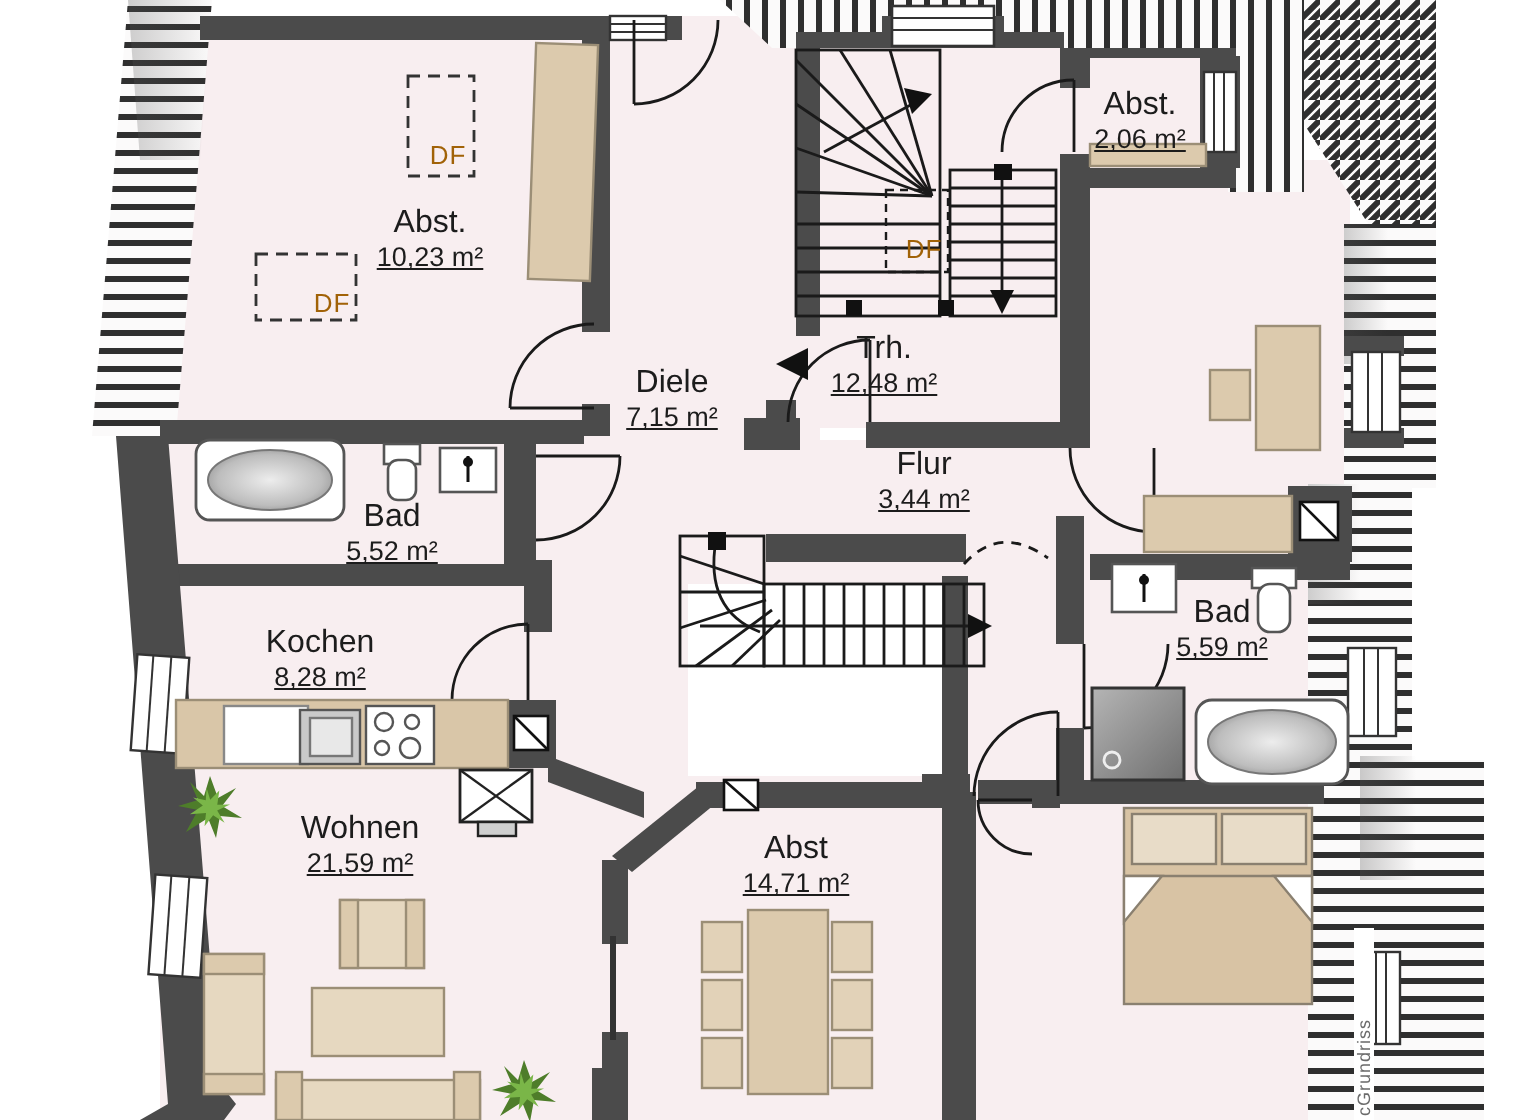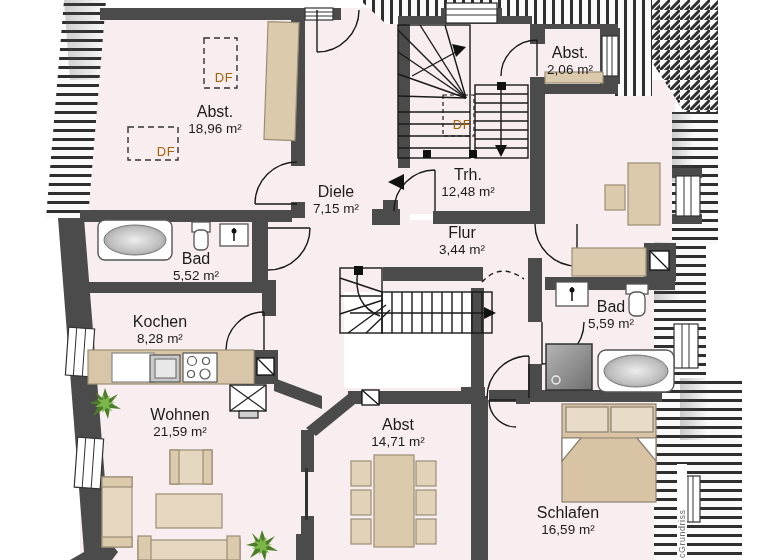--- a/index.html
+++ b/index.html
@@ -2,21 +2,21 @@
 <html><head>
 <meta charset="utf-8">
 <style>
   html,body{margin:0;padding:0;background:#fff;}
   .plan{position:relative;width:768px;height:560px;background:#fff;overflow:hidden;
         font-family:"Liberation Sans",sans-serif;}
   .plan svg{position:absolute;left:0;top:0;z-index:1;}
   .room-label{position:absolute;z-index:2;text-align:center;color:#1c1c1c;
               transform:translateX(-50%);line-height:1.15;white-space:nowrap;}
   .room-label .rname{font-size:16px;}
-  .room-label .rarea{font-size:13.5px;}
+  .room-label .rarea{font-size:13.5px;text-decoration:underline;}
   .df-label{position:absolute;z-index:2;font-size:13px;color:#a16207;transform:translateX(-50%);
             letter-spacing:.5px;white-space:nowrap;}
   .watermark{position:absolute;z-index:3;left:677px;top:560px;width:92px;
              transform:rotate(-90deg);transform-origin:0 0;
              font-size:9px;color:#6b6b6b;background:#fff;padding:0 2px;letter-spacing:.5px;}
 </style>
 </head>
 <body>
 
 <div class="plan">
@@ -396,27 +396,27 @@
     <rect x="128" y="127" width="50" height="33"></rect>
   </g>
 
   <use href="#plantStar" x="105" y="404"></use>
   <use href="#plantStar" x="262" y="546"></use>
   <polygon points="404,174 404,190 388,182" fill="#111"></polygon>
 </svg>
 
   <div class="room-label" style="left:215px;top:103px">
     <div class="rname">Abst.</div>
-    <div class="rarea">18,96 m²</div>
+    <div class="rarea">10,23 m²</div>
   </div>
   <div class="room-label" style="left:336px;top:183px">
     <div class="rname">Diele</div>
     <div class="rarea">7,15 m²</div>
   </div>
-  <div class="room-label" style="left:468px;top:166px">
+  <div class="room-label" style="left:442px;top:166px">
     <div class="rname">Trh.</div>
     <div class="rarea">12,48 m²</div>
   </div>
   <div class="room-label" style="left:570px;top:44px">
     <div class="rname">Abst.</div>
     <div class="rarea">2,06 m²</div>
   </div>
   <div class="room-label" style="left:462px;top:224px">
     <div class="rname">Flur</div>
     <div class="rarea">3,44 m²</div>
@@ -434,23 +434,19 @@
     <div class="rarea">21,59 m²</div>
   </div>
   <div class="room-label" style="left:398px;top:416px">
     <div class="rname">Abst</div>
     <div class="rarea">14,71 m²</div>
   </div>
   <div class="room-label" style="left:611px;top:298px">
     <div class="rname">Bad</div>
     <div class="rarea">5,59 m²</div>
   </div>
-  <div class="room-label" style="left:568px;top:504px">
-    <div class="rname">Schlafen</div>
-    <div class="rarea">16,59 m²</div>
-  </div>
 
   <div class="df-label" style="left:224px;top:70px">DF</div>
   <div class="df-label" style="left:166px;top:144px">DF</div>
   <div class="df-label" style="left:462px;top:117px">DF</div>
 
   <div class="watermark">cGrundriss</div>
 </div>
 
 </body></html>

